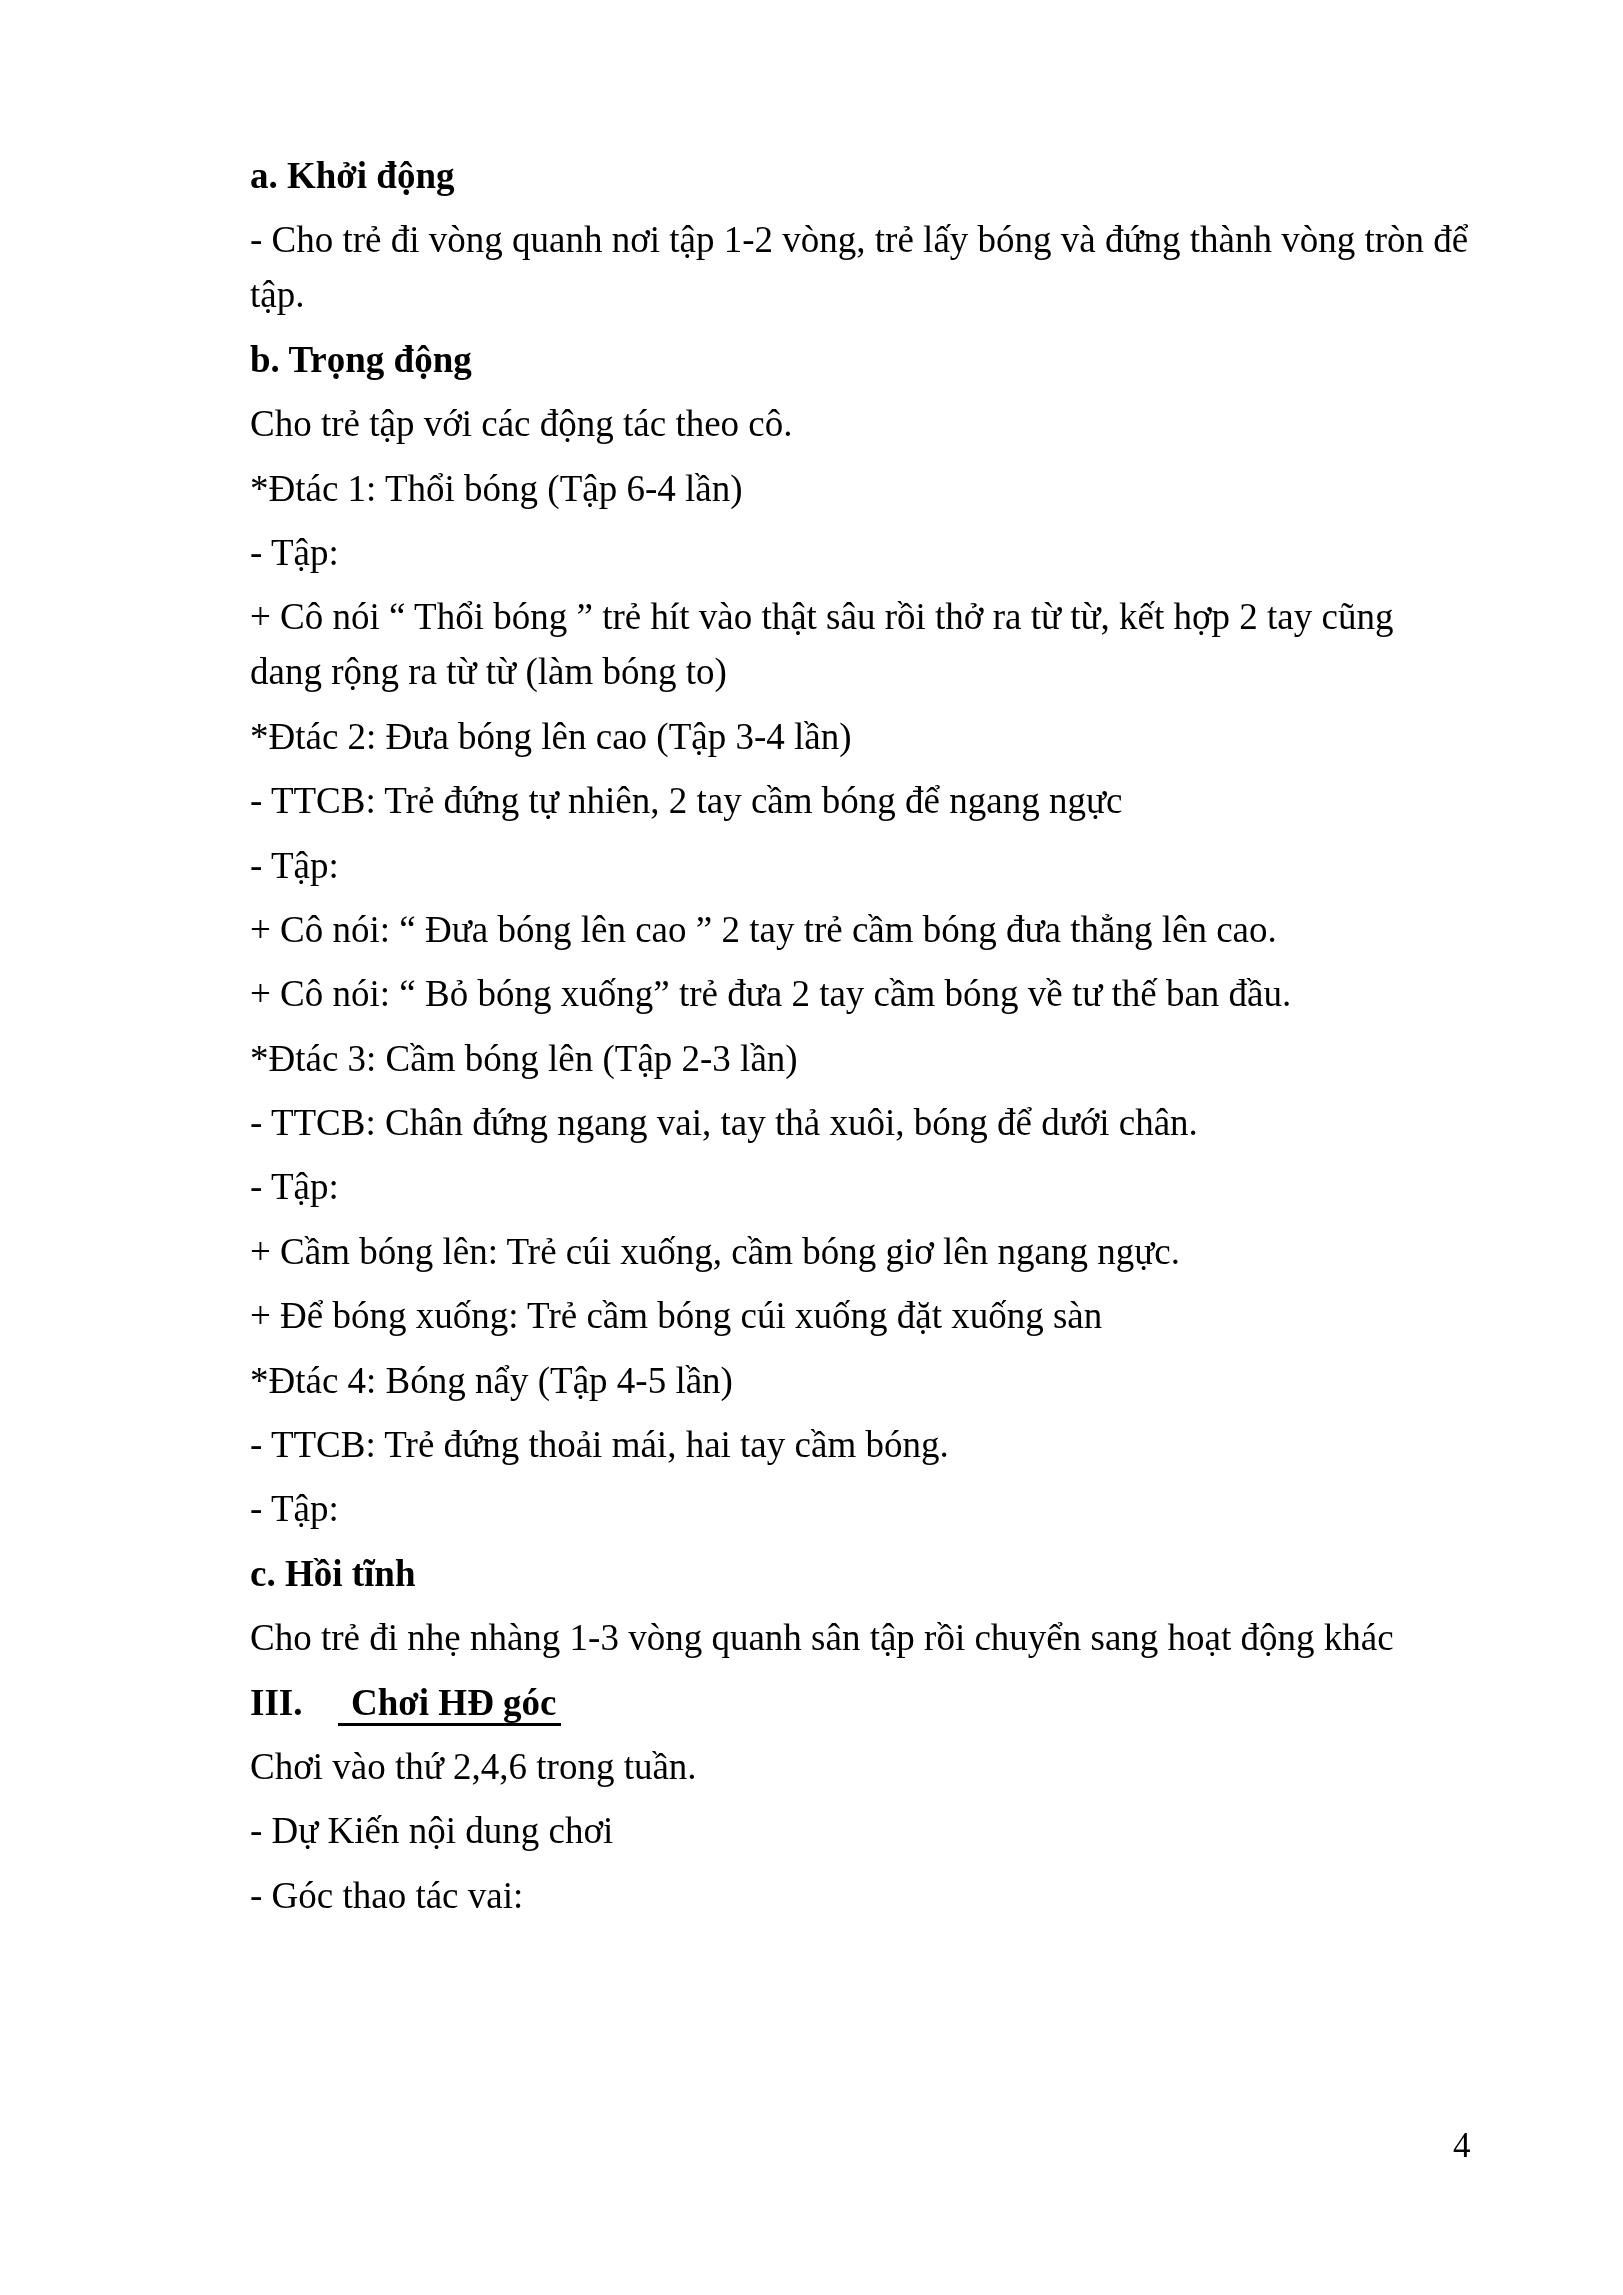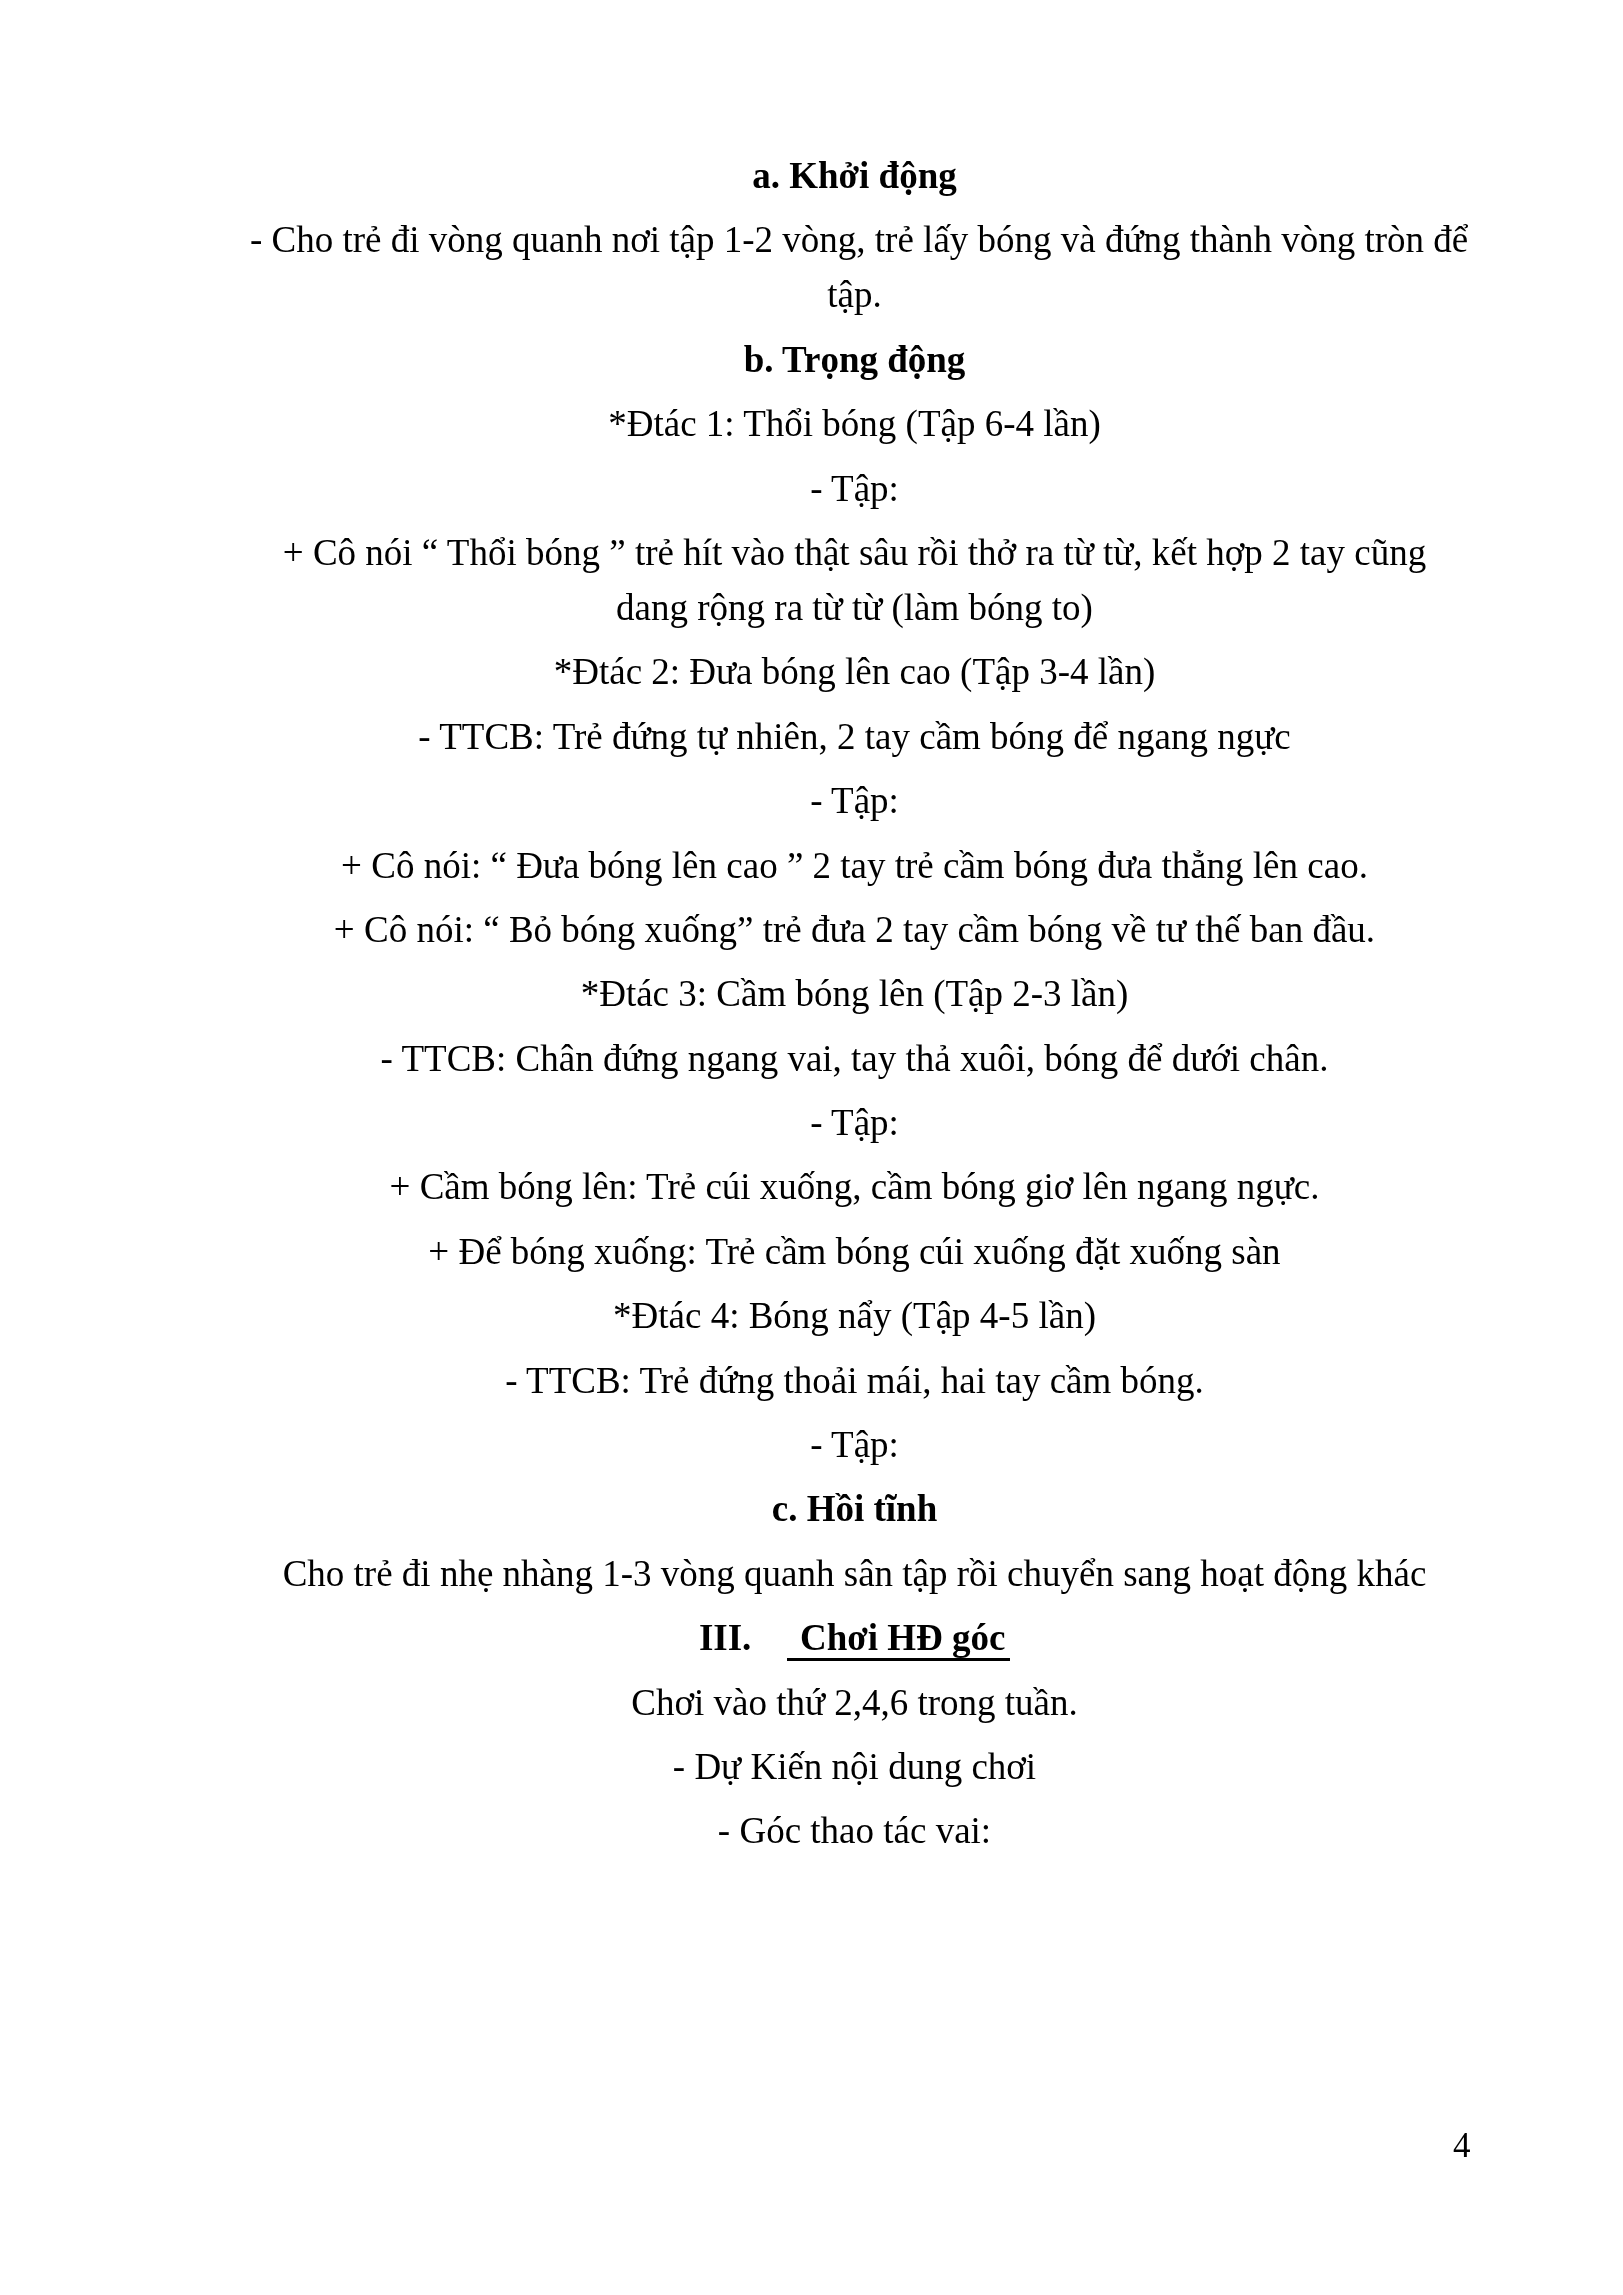--- a/index.html
+++ b/index.html
@@ -18,21 +18,20 @@
   }
   .content {
     position: absolute;
     left: 250px;
     top: 148px;
     width: 1209px;
     font-size: 37px;
   }
   .para {
     margin: 0 0 9.4px 0;
-    text-align: center;
   }
   .para.bold {
     font-weight: bold;
   }
   .line {
     line-height: 55px;
     height: 55px;
     white-space: nowrap;
   }
   .list-number {
@@ -58,20 +57,23 @@
   <div class="content">
       <div class="para bold">
         <div class="line">a. Khởi động</div>
       </div>
       <div class="para">
         <div class="line">- Cho trẻ đi vòng quanh nơi tập 1-2 vòng, trẻ lấy bóng và đứng thành vòng tròn để</div>
         <div class="line">tập.</div>
       </div>
       <div class="para bold">
         <div class="line">b. Trọng động</div>
+      </div>
+      <div class="para">
+        <div class="line">Cho trẻ tập với các động tác theo cô.</div>
       </div>
       <div class="para">
         <div class="line">*Đtác 1: Thổi bóng (Tập 6-4 lần)</div>
       </div>
       <div class="para">
         <div class="line">- Tập:</div>
       </div>
       <div class="para">
         <div class="line">+ Cô nói “ Thổi bóng ” trẻ hít vào thật sâu rồi thở ra từ từ, kết hợp 2 tay cũng</div>
         <div class="line">dang rộng ra từ từ (làm bóng to)</div>

